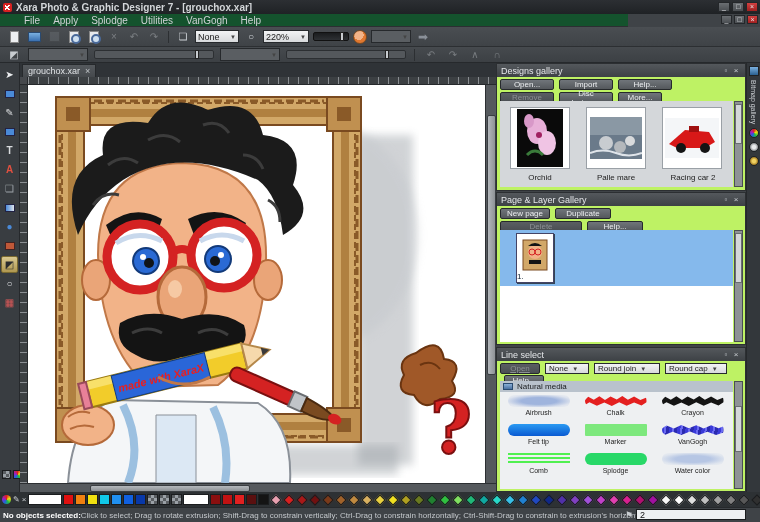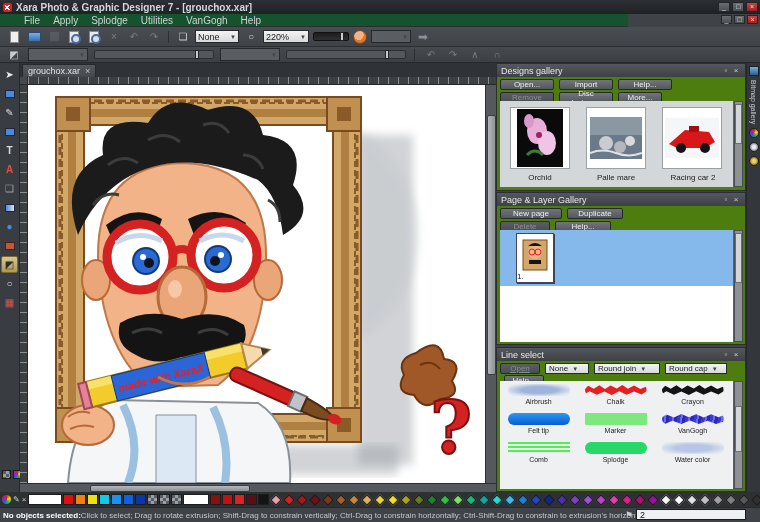--- a/index.html
+++ b/index.html
@@ -54,21 +54,21 @@
   #hruler { left:28px; top:77px; width:468px; height:8px; background:#3c4043 repeating-linear-gradient(90deg,#8a8e92 0 1px,transparent 1px 10px); border-bottom:1px solid #26292c; }
   #vruler { left:20px; top:85px; width:8px; height:398px; background:#3c4043 repeating-linear-gradient(0deg,#8a8e92 0 1px,transparent 1px 10px); border-right:1px solid #26292c; }
   #rulercorner { left:20px; top:77px; width:8px; height:8px; background:#46494d; border-right:1px solid #26292c; border-bottom:1px solid #26292c; }
   #canvas { left:28px; top:85px; width:457px; height:398px; background:#ffffff; overflow:hidden; }
   #vscroll { left:485px; top:85px; width:11px; height:398px; background:#55595d; border-left:1px solid #2c2f32; }
   #vscroll .thumb { position:absolute; left:1px; top:30px; width:9px; height:260px; background:linear-gradient(90deg,#b4b8bc,#8e9296); border:1px solid #3a3e42; border-radius:2px; }
   #hscroll { left:20px; top:483px; width:476px; height:9px; background:#55595d; border-top:1px solid #2c2f32; }
   #hscroll .thumb { position:absolute; left:70px; top:1px; width:160px; height:7px; background:linear-gradient(#b4b8bc,#8e9296); border:1px solid #3a3e42; border-radius:2px; }
 
   
-  .panel { position:absolute; left:496px; width:250px; background:#4d7c0f; border:1px solid #2c2f32; }
+  .panel { position:absolute; left:496px; width:250px; background:#bef264; border:1px solid #2c2f32; }
   .ptitle { height:13px; background:linear-gradient(#54585c,#3d4145); color:#e4e6e9; font-size:9px; display:flex; align-items:center; padding:0 4px; }
   .ptitle .sp { flex:1; }
   .ptitle .pico { width:10px; text-align:center; color:#c8ccd0; font-size:8px; }
   .pbtn { height:11px; background:linear-gradient(#70757a,#54585c); border:1px solid #26292c; border-radius:2px; color:#eceef0; font-size:8px; display:inline-flex; align-items:center; justify-content:center; padding:0 4px; }
   .pbtn.dim { color:#8c9094; background:linear-gradient(#5a5e62,#4a4e52);text-decoration:underline; }
   .btnrow { display:flex; gap:5px; padding:2px 3px 0 3px; }
   .pcombo { height:11px; background:linear-gradient(#f2f3f4,#d8dadc); border:1px solid #26292c; color:#222; font-size:8px; display:inline-flex; align-items:center; gap:4px; padding:0 3px; }
   .pcombo .arr { font-size:6px; color:#444; }
   .pscroll { position:absolute; right:2px; width:9px; background:#8e9296; border:1px solid #4a4e52; }
   .pscroll .thumb { position:absolute; left:0; width:7px; background:#d4d7da; border:1px solid #6a6e72; }
@@ -420,25 +420,25 @@
 </div>
 
 <div class="panel" style="top:192px;height:153px">
   <div class="ptitle">
     <span>Page &amp; Layer Gallery</span>
     <span class="sp"></span>
     <span class="pico">▫</span>
     <span class="pico">×</span>
   </div>
   <div class="btnrow">
-    <button class="pbtn" style="width:62px">New page</button>
+    <button class="pbtn" style="width:50px">New page</button>
     <button class="pbtn" style="width:56px">Duplicate</button>
   </div>
   <div class="btnrow">
-    <button class="pbtn dim" style="width:50px">Delete</button>
+    <button class="pbtn dim" style="width:82px">Delete</button>
     <button class="pbtn" style="width:56px">Help...</button>
   </div>
   <div id="pl-content">
     <div id="pl-selrow">
       <div id="pl-thumb">
         <svg width="36" height="48">
           <rect width="36" height="48" fill="#fff"></rect>
           <rect x="6" y="6" width="24" height="30" fill="#d2a868" stroke="#7a4a20"></rect>
           <circle cx="18" cy="18" r="7" fill="#f2b388"></circle>
             <path d="M11 12 q7 -6 14 0" fill="#141414"></path>
@@ -474,20 +474,24 @@
       </div>
     <div class="pcombo" style="width:62px">
         <span>Round cap</span>
         <span class="arr">▼</span>
       </div>
   </div>
   <div class="btnrow" style="padding-top:1px">
     <button class="pbtn" style="width:40px;margin-left:4px">Help...</button>
   </div>
   <div id="line-content">
+    <div class="folderrow sel">
+      <span class="fico"></span>
+      <span>Natural media</span>
+    </div>
     <div class="bgrid">
       <div class="bcell">
           <span class="stroke st-airbrush"></span>
           <span class="bcap">Airbrush</span>
         </div>
       <div class="bcell">
           <span class="stroke st-chalk"></span>
           <span class="bcap">Chalk</span>
         </div>
       <div class="bcell">

